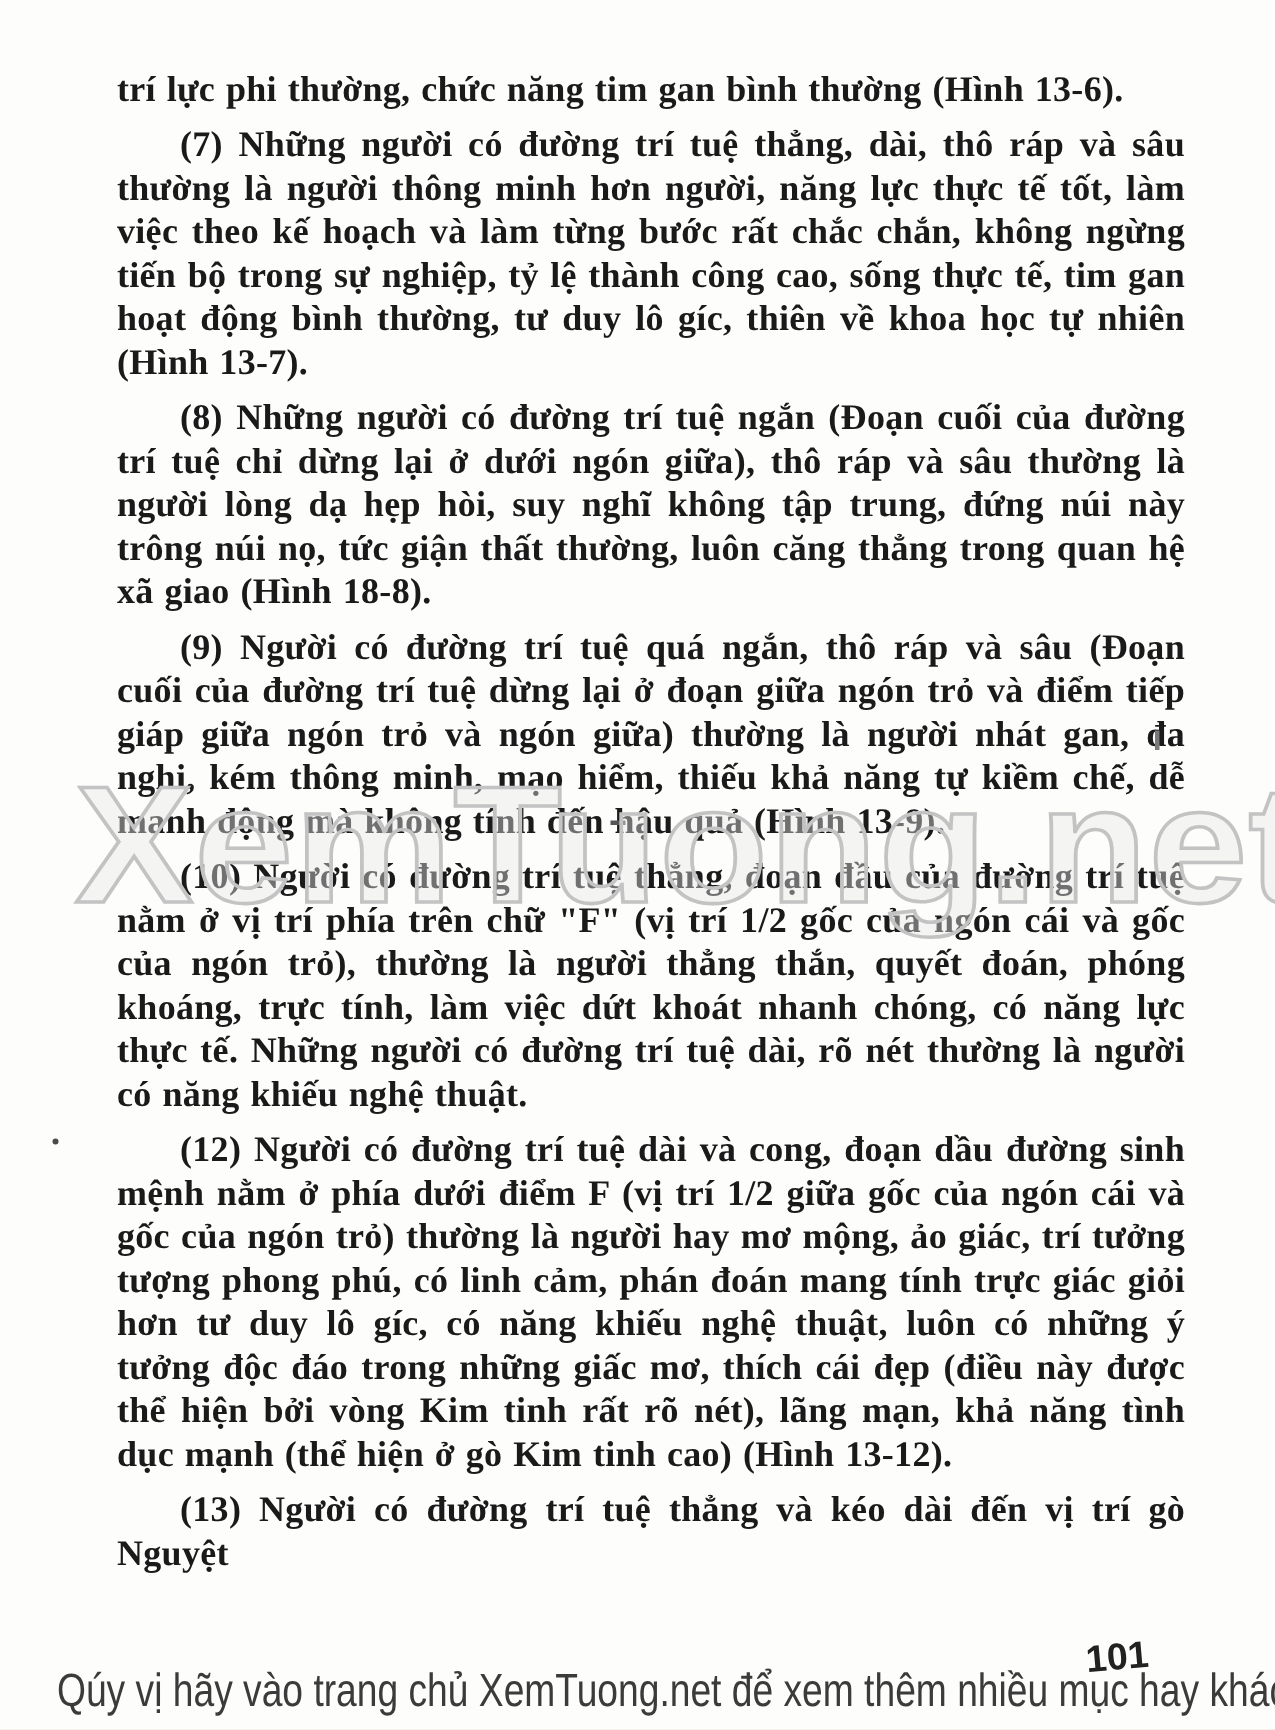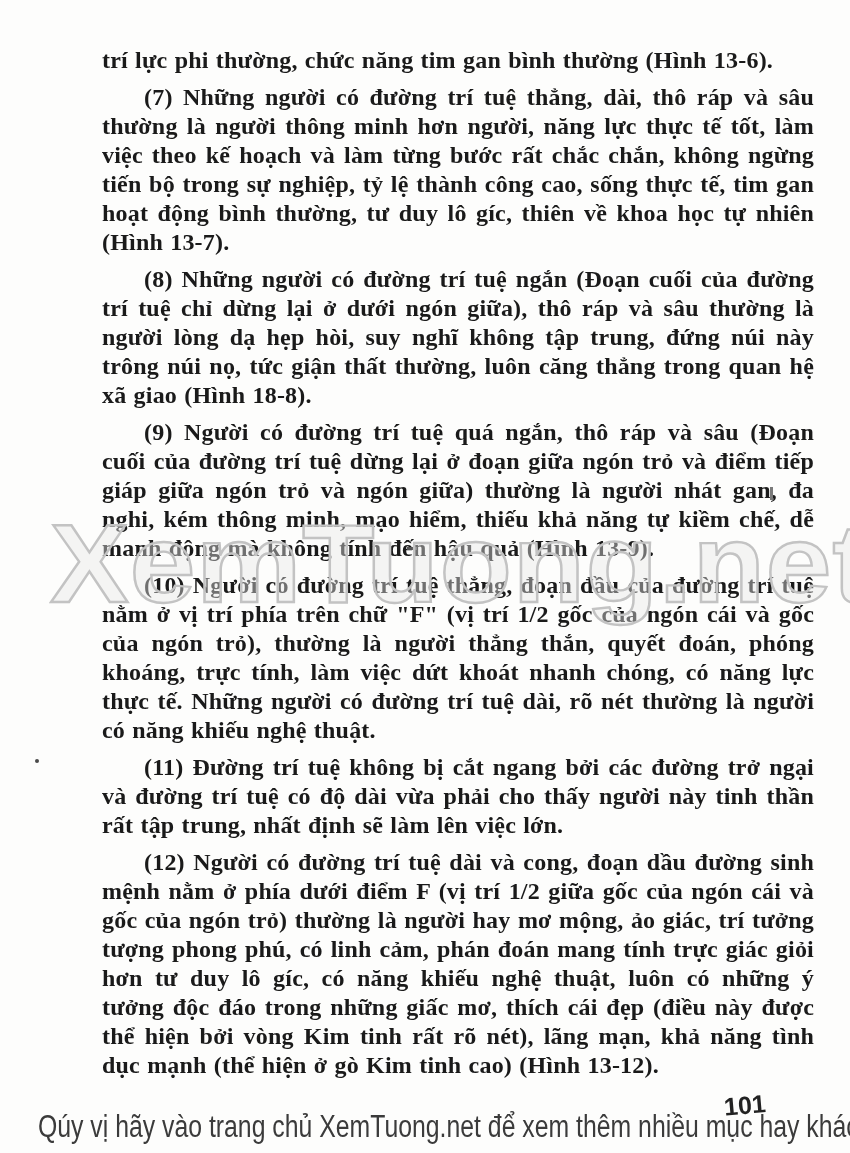--- a/index.html
+++ b/index.html
@@ -24,21 +24,20 @@
     width: 712px;
     z-index: 2;
     color: #1a1a1a;
     font-family: "Liberation Serif", serif;
     font-weight: bold;
     font-size: 24px;
     line-height: 29px;
     text-align: justify;
     word-spacing: 1px;
     letter-spacing: 0.2px;
-    margin-left: 24px;
   }
   .body-text p {
     margin: 0 0 8px 0;
     text-indent: 42px;
   }
   .body-text p.continuation {
     text-indent: 0;
   }
   
   .watermark {
@@ -98,22 +97,22 @@
 <body>
 
 <div class="page">
 
   <main class="body-text">
     <p class="continuation">trí lực phi thường, chức năng tim gan bình thường (Hình 13-6).</p>
     <p>(7) Những người có đường trí tuệ thẳng, dài, thô ráp và sâu thường là người thông minh hơn người, năng lực thực tế tốt, làm việc theo kế hoạch và làm từng bước rất chắc chắn, không ngừng tiến bộ trong sự nghiệp, tỷ lệ thành công cao, sống thực tế, tim gan hoạt động bình thường, tư duy lô gíc, thiên về khoa học tự nhiên (Hình 13-7).</p>
     <p>(8) Những người có đường trí tuệ ngắn (Đoạn cuối của đường trí tuệ chỉ dừng lại ở dưới ngón giữa), thô ráp và sâu thường là người lòng dạ hẹp hòi, suy nghĩ không tập trung, đứng núi này trông núi nọ, tức giận thất thường, luôn căng thẳng trong quan hệ xã giao (Hình 18-8).</p>
     <p>(9) Người có đường trí tuệ quá ngắn, thô ráp và sâu (Đoạn cuối của đường trí tuệ dừng lại ở đoạn giữa ngón trỏ và điểm tiếp giáp giữa ngón trỏ và ngón giữa) thường là người nhát gan, đa nghi, kém thông minh, mạo hiểm, thiếu khả năng tự kiềm chế, dễ manh động mà không tính đến hậu quả (Hình 13-9).</p>
     <p>(10) Người có đường trí tuệ thẳng, đoạn đầu của đường trí tuệ nằm ở vị trí phía trên chữ "F" (vị trí 1/2 gốc của ngón cái và gốc của ngón trỏ), thường là người thẳng thắn, quyết đoán, phóng khoáng, trực tính, làm việc dứt khoát nhanh chóng, có năng lực thực tế. Những người có đường trí tuệ dài, rõ nét thường là người có năng khiếu nghệ thuật.</p>
-    <p>(11) Đường trí tuệ không bị cắt ngang bởi các đường trở ngại và đường trí tuệ có độ dài vừa phải cho thấy người này tinh thần rất tập trung, nhất định sẽ làm lên việc lớn.</p>
     <p>(12) Người có đường trí tuệ dài và cong, đoạn dầu đường sinh mệnh nằm ở phía dưới điểm F (vị trí 1/2 giữa gốc của ngón cái và gốc của ngón trỏ) thường là người hay mơ mộng, ảo giác, trí tưởng tượng phong phú, có linh cảm, phán đoán mang tính trực giác giỏi hơn tư duy lô gíc, có năng khiếu nghệ thuật, luôn có những ý tưởng độc đáo trong những giấc mơ, thích cái đẹp (điều này được thể hiện bởi vòng Kim tinh rất rõ nét), lãng mạn, khả năng tình dục mạnh (thể hiện ở gò Kim tinh cao) (Hình 13-12).</p>
+    <p>(13) Người có đường trí tuệ thẳng và kéo dài đến vị trí gò Nguyệt</p>
   </main>
 
   <div class="watermark">XemTuong.net</div>
 
   <div class="page-number">101</div>
 
   <footer class="footer-line">Qúy vị hãy vào trang chủ XemTuong.net để xem thêm nhiều mục hay khác</footer>
 
   <div class="artifact dot-left"></div>
   <div class="artifact dash-mid"></div>

